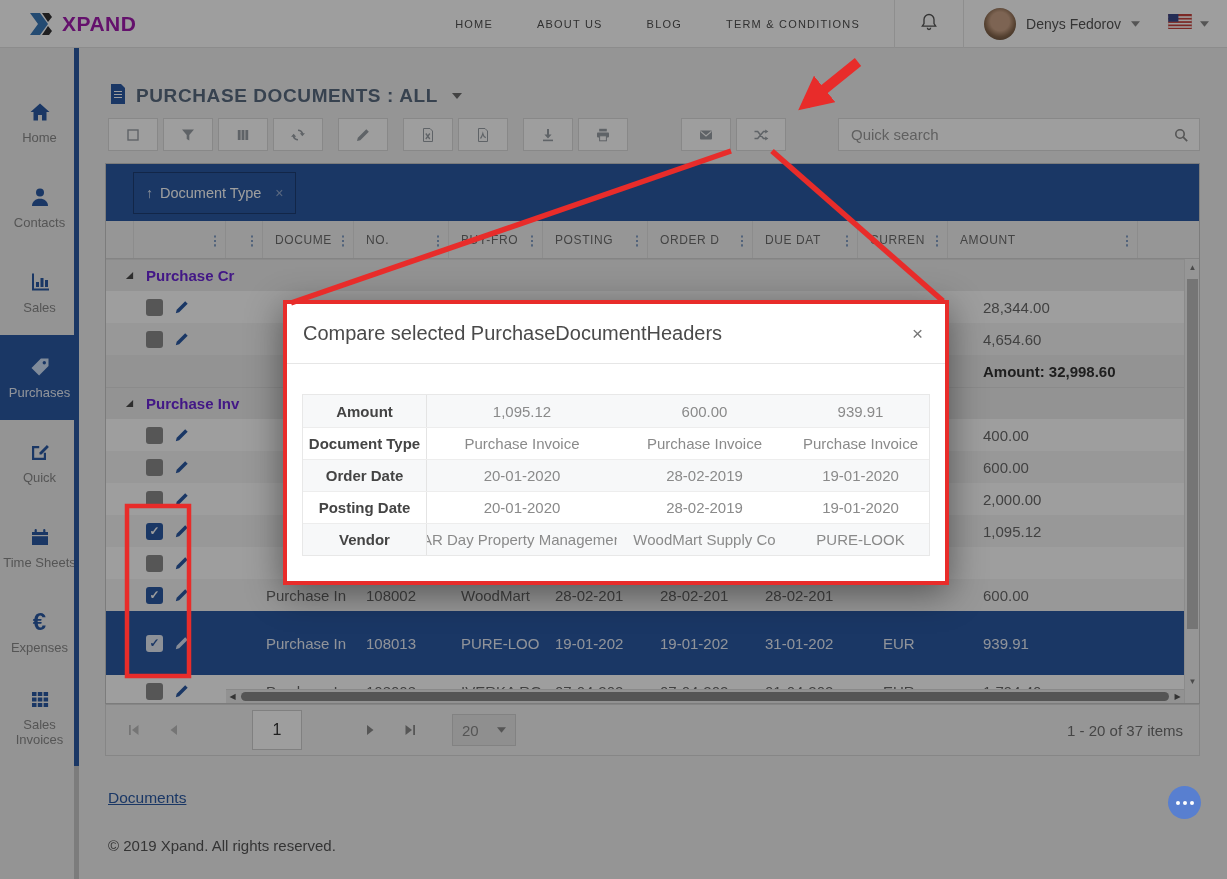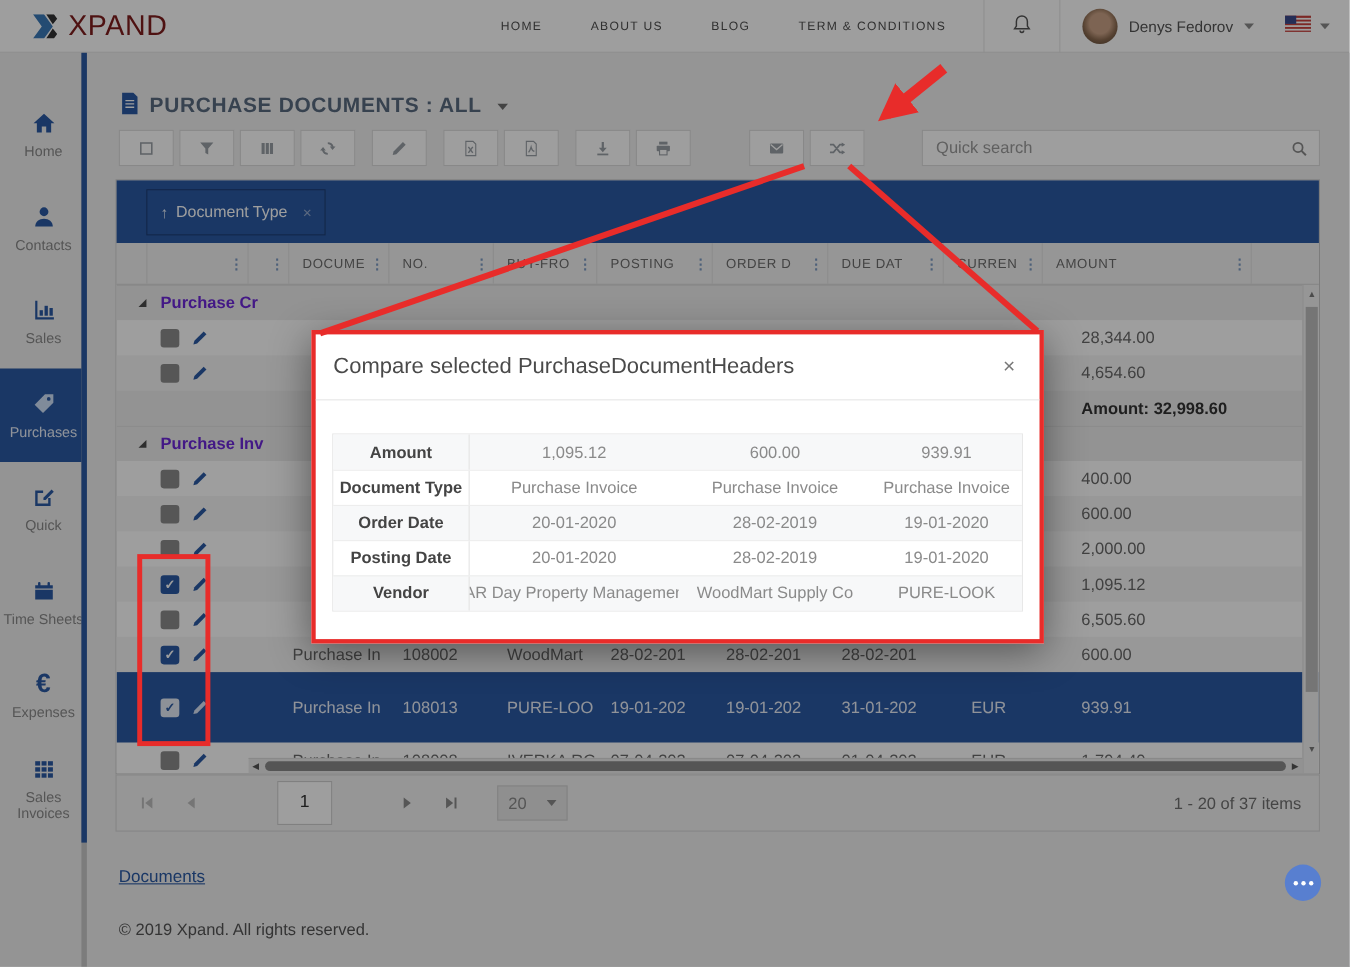--- a/index.html
+++ b/index.html
@@ -5,21 +5,21 @@
   * { margin:0; padding:0; box-sizing:border-box; }
   html,body { width:1227px; height:879px; overflow:hidden; }
   body { font-family:"Liberation Sans", sans-serif; background:#f0f0f1; position:relative; }
   .page { position:absolute; inset:0; z-index:1; }
 
   
   .topbar { position:absolute; left:0; top:0; width:1227px; height:48px; background:#ffffff;
             border-bottom:1px solid #e3e3e3; display:flex; align-items:center; z-index:2; }
   .logo { display:flex; align-items:center; margin-left:30px; gap:4px; }
   .logo-mark svg { display:block; }
-  .logo-text { font-size:26px; font-weight:400; color:#7f1d1d; letter-spacing:0.5px; }
+  .logo-text { font-size:21px; font-weight:700; color:#a21caf; letter-spacing:0.5px; }
   .topnav { margin-left:auto; display:flex; gap:44px; align-items:center; }
   .nav-item { font-size:11px; letter-spacing:1.2px; color:#4f4f4f; cursor:pointer; text-decoration:none; }
   .tb-sep { width:1px; height:48px; background:#e6e6e6; margin:0 0; }
   .bell-wrap { width:68px; display:flex; justify-content:center; align-items:center; background:none; border:none; cursor:pointer; color:#555; }
   .user-wrap { display:flex; align-items:center; gap:10px; padding:0 20px; cursor:pointer; }
   .avatar { width:32px; height:32px; border-radius:50%;
             background:radial-gradient(circle at 50% 42%, #caa286 0 38%, #8a6a50 62%, #4c3a2c 100%); }
   .username { font-size:14px; color:#555; }
   .caret { color:#8a8a8a; }
   .caret svg { display:block; }
@@ -620,21 +620,20 @@
             </span>
           </div>
           <div class="gcell" style="width: 37px; flex: 0 0 auto;"></div>
           <div class="gcell" style="width: 91px; flex: 0 0 auto; padding-left: 3px;"></div>
           <div class="gcell" style="width: 95px; flex: 0 0 auto; padding-left: 12px;"></div>
           <div class="gcell" style="width: 94px; flex: 0 0 auto; padding-left: 12px;"></div>
           <div class="gcell" style="width: 105px; flex: 0 0 auto; padding-left: 12px;"></div>
           <div class="gcell" style="width: 105px; flex: 0 0 auto; padding-left: 12px;"></div>
           <div class="gcell" style="width: 105px; flex: 0 0 auto; padding-left: 12px;"></div>
           <div class="gcell" style="width: 90px; flex: 0 0 auto; padding-left: 25px;"></div>
-          <div class="gcell" style="width: 190px; flex: 0 0 auto; padding-left: 35px;">6,505.60</div>
         </div>
         <div class="g-row stripe">
           <div class="gcell" style="width: 28px; flex: 0 0 auto;"></div>
           <div class="gcell" style="width: 92px; flex: 0 0 auto;">
             <span class="cb checked">
               <span class="mark">✓</span>
             </span>
             <span class="pencil">
               <svg viewBox="0 0 16 16">
                 <path d="M1.8 14.2l.9-3.4L11.2 2.3l2.5 2.5-8.5 8.5z"></path>

